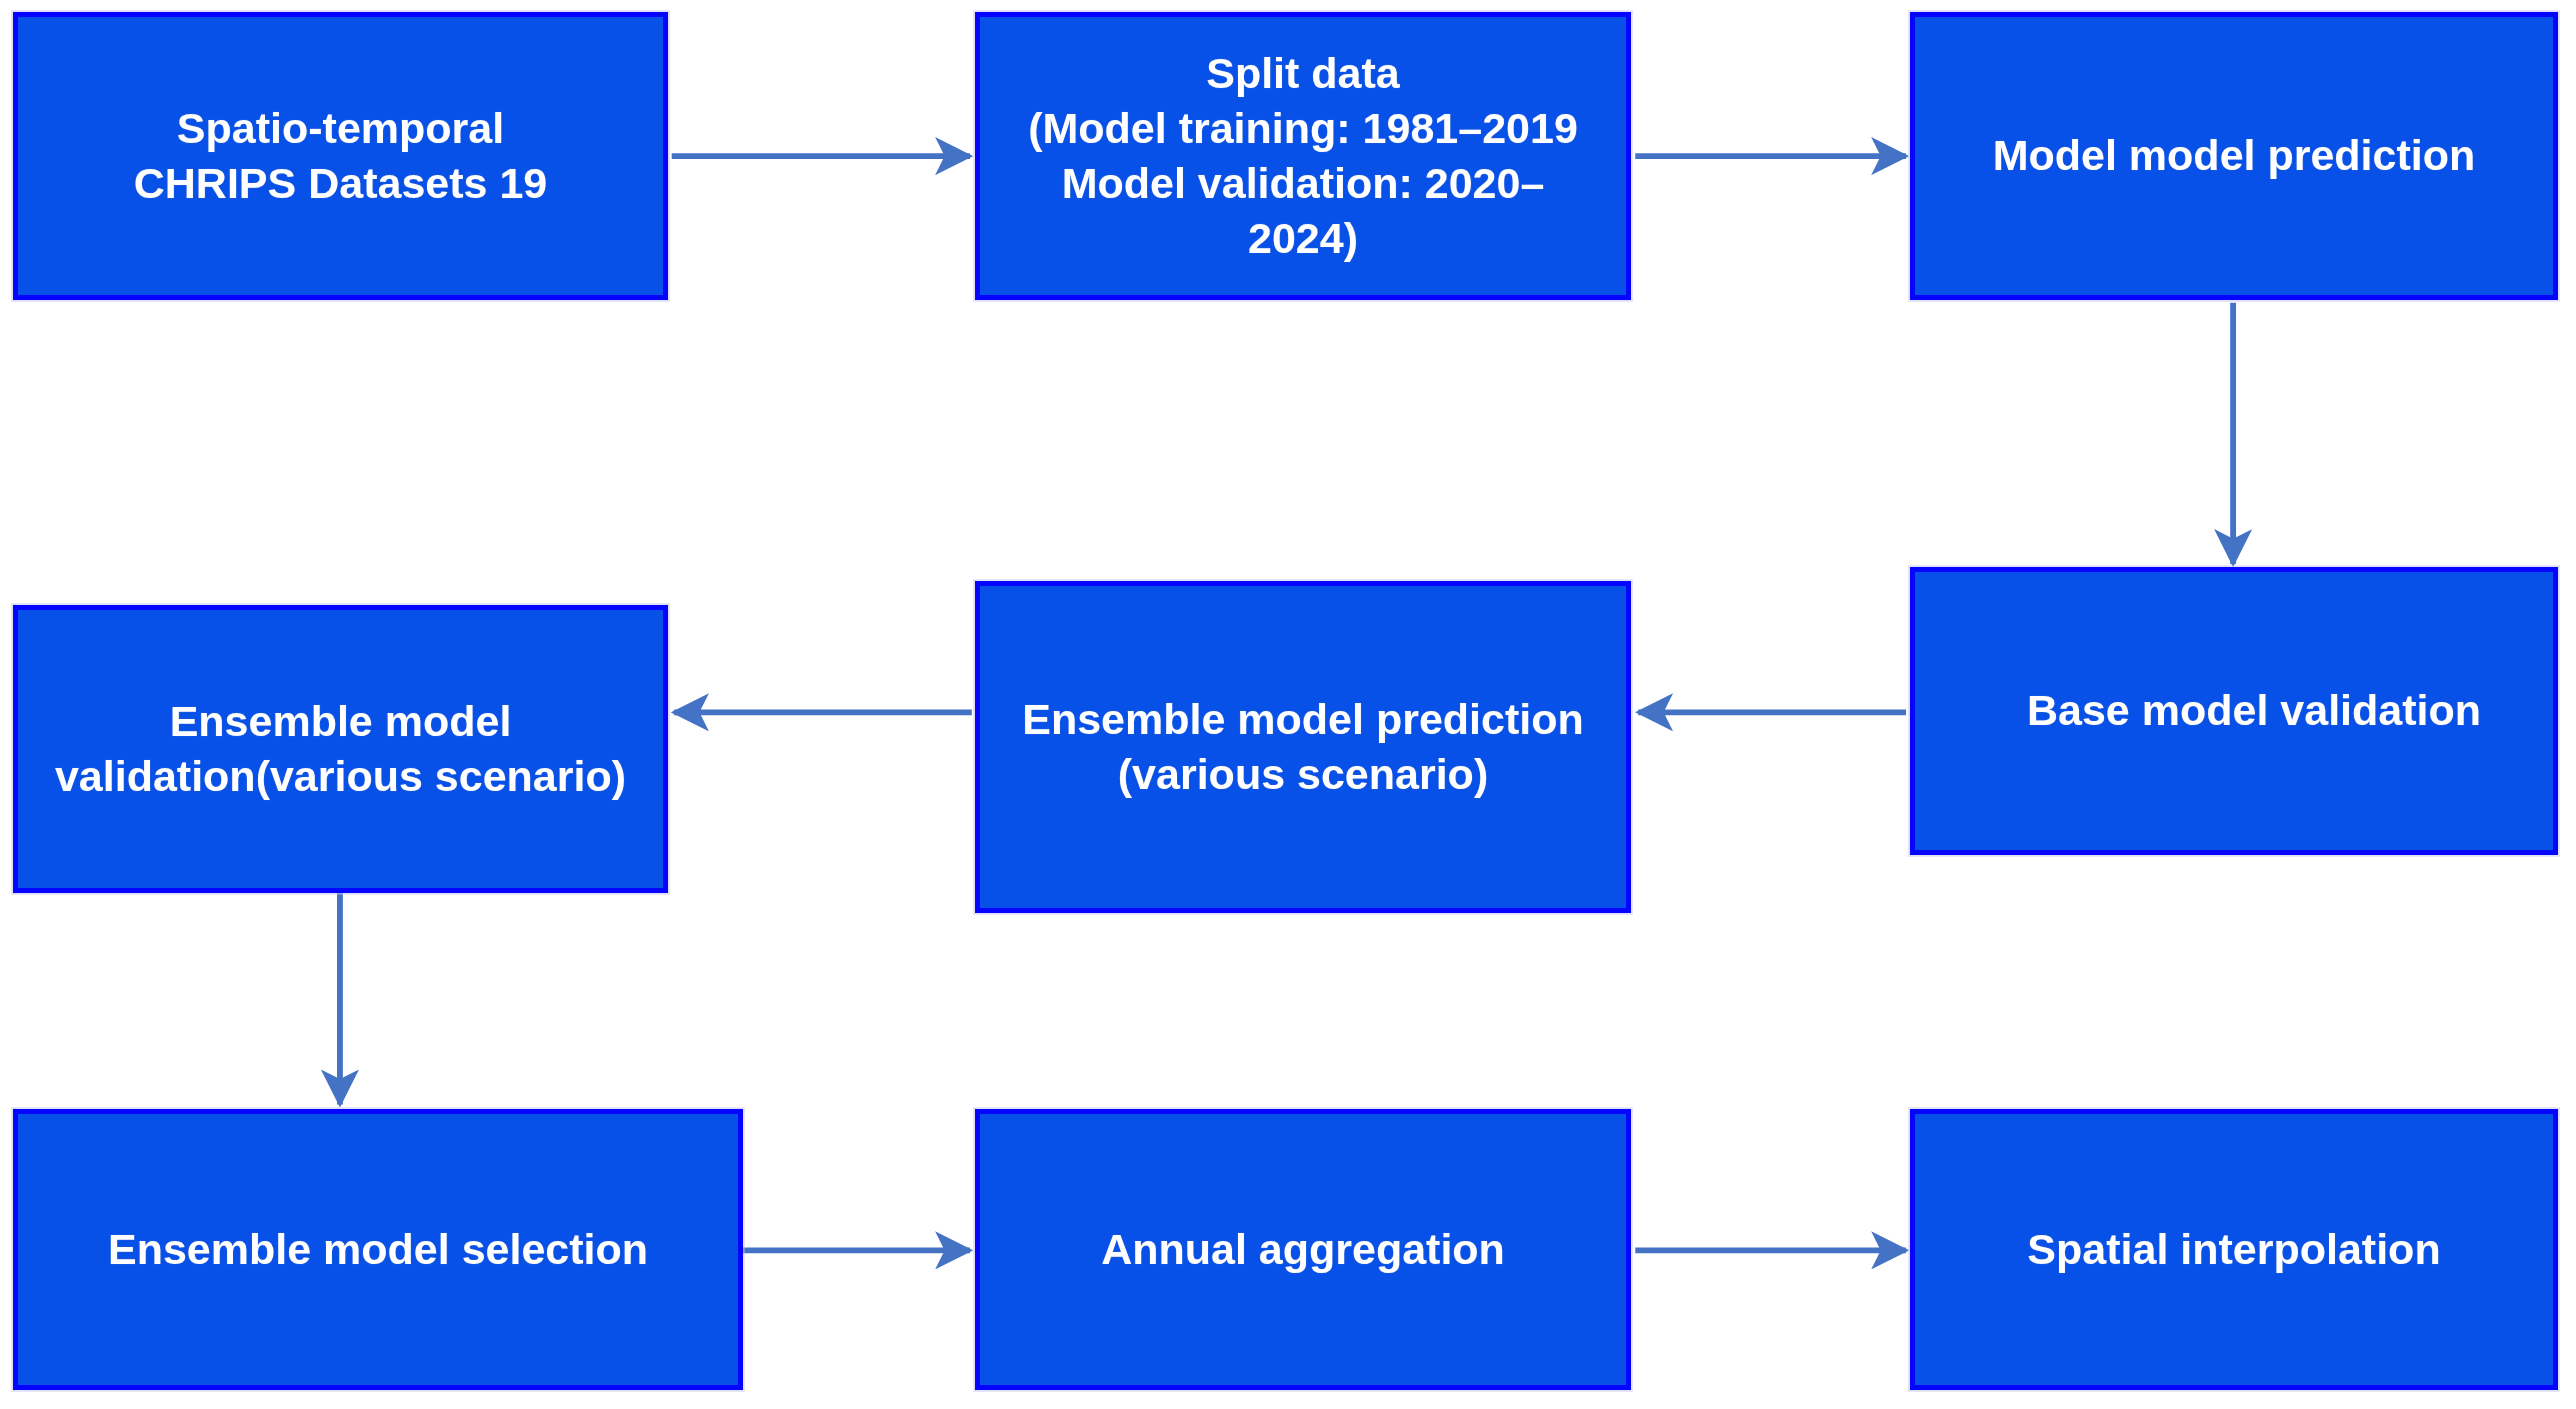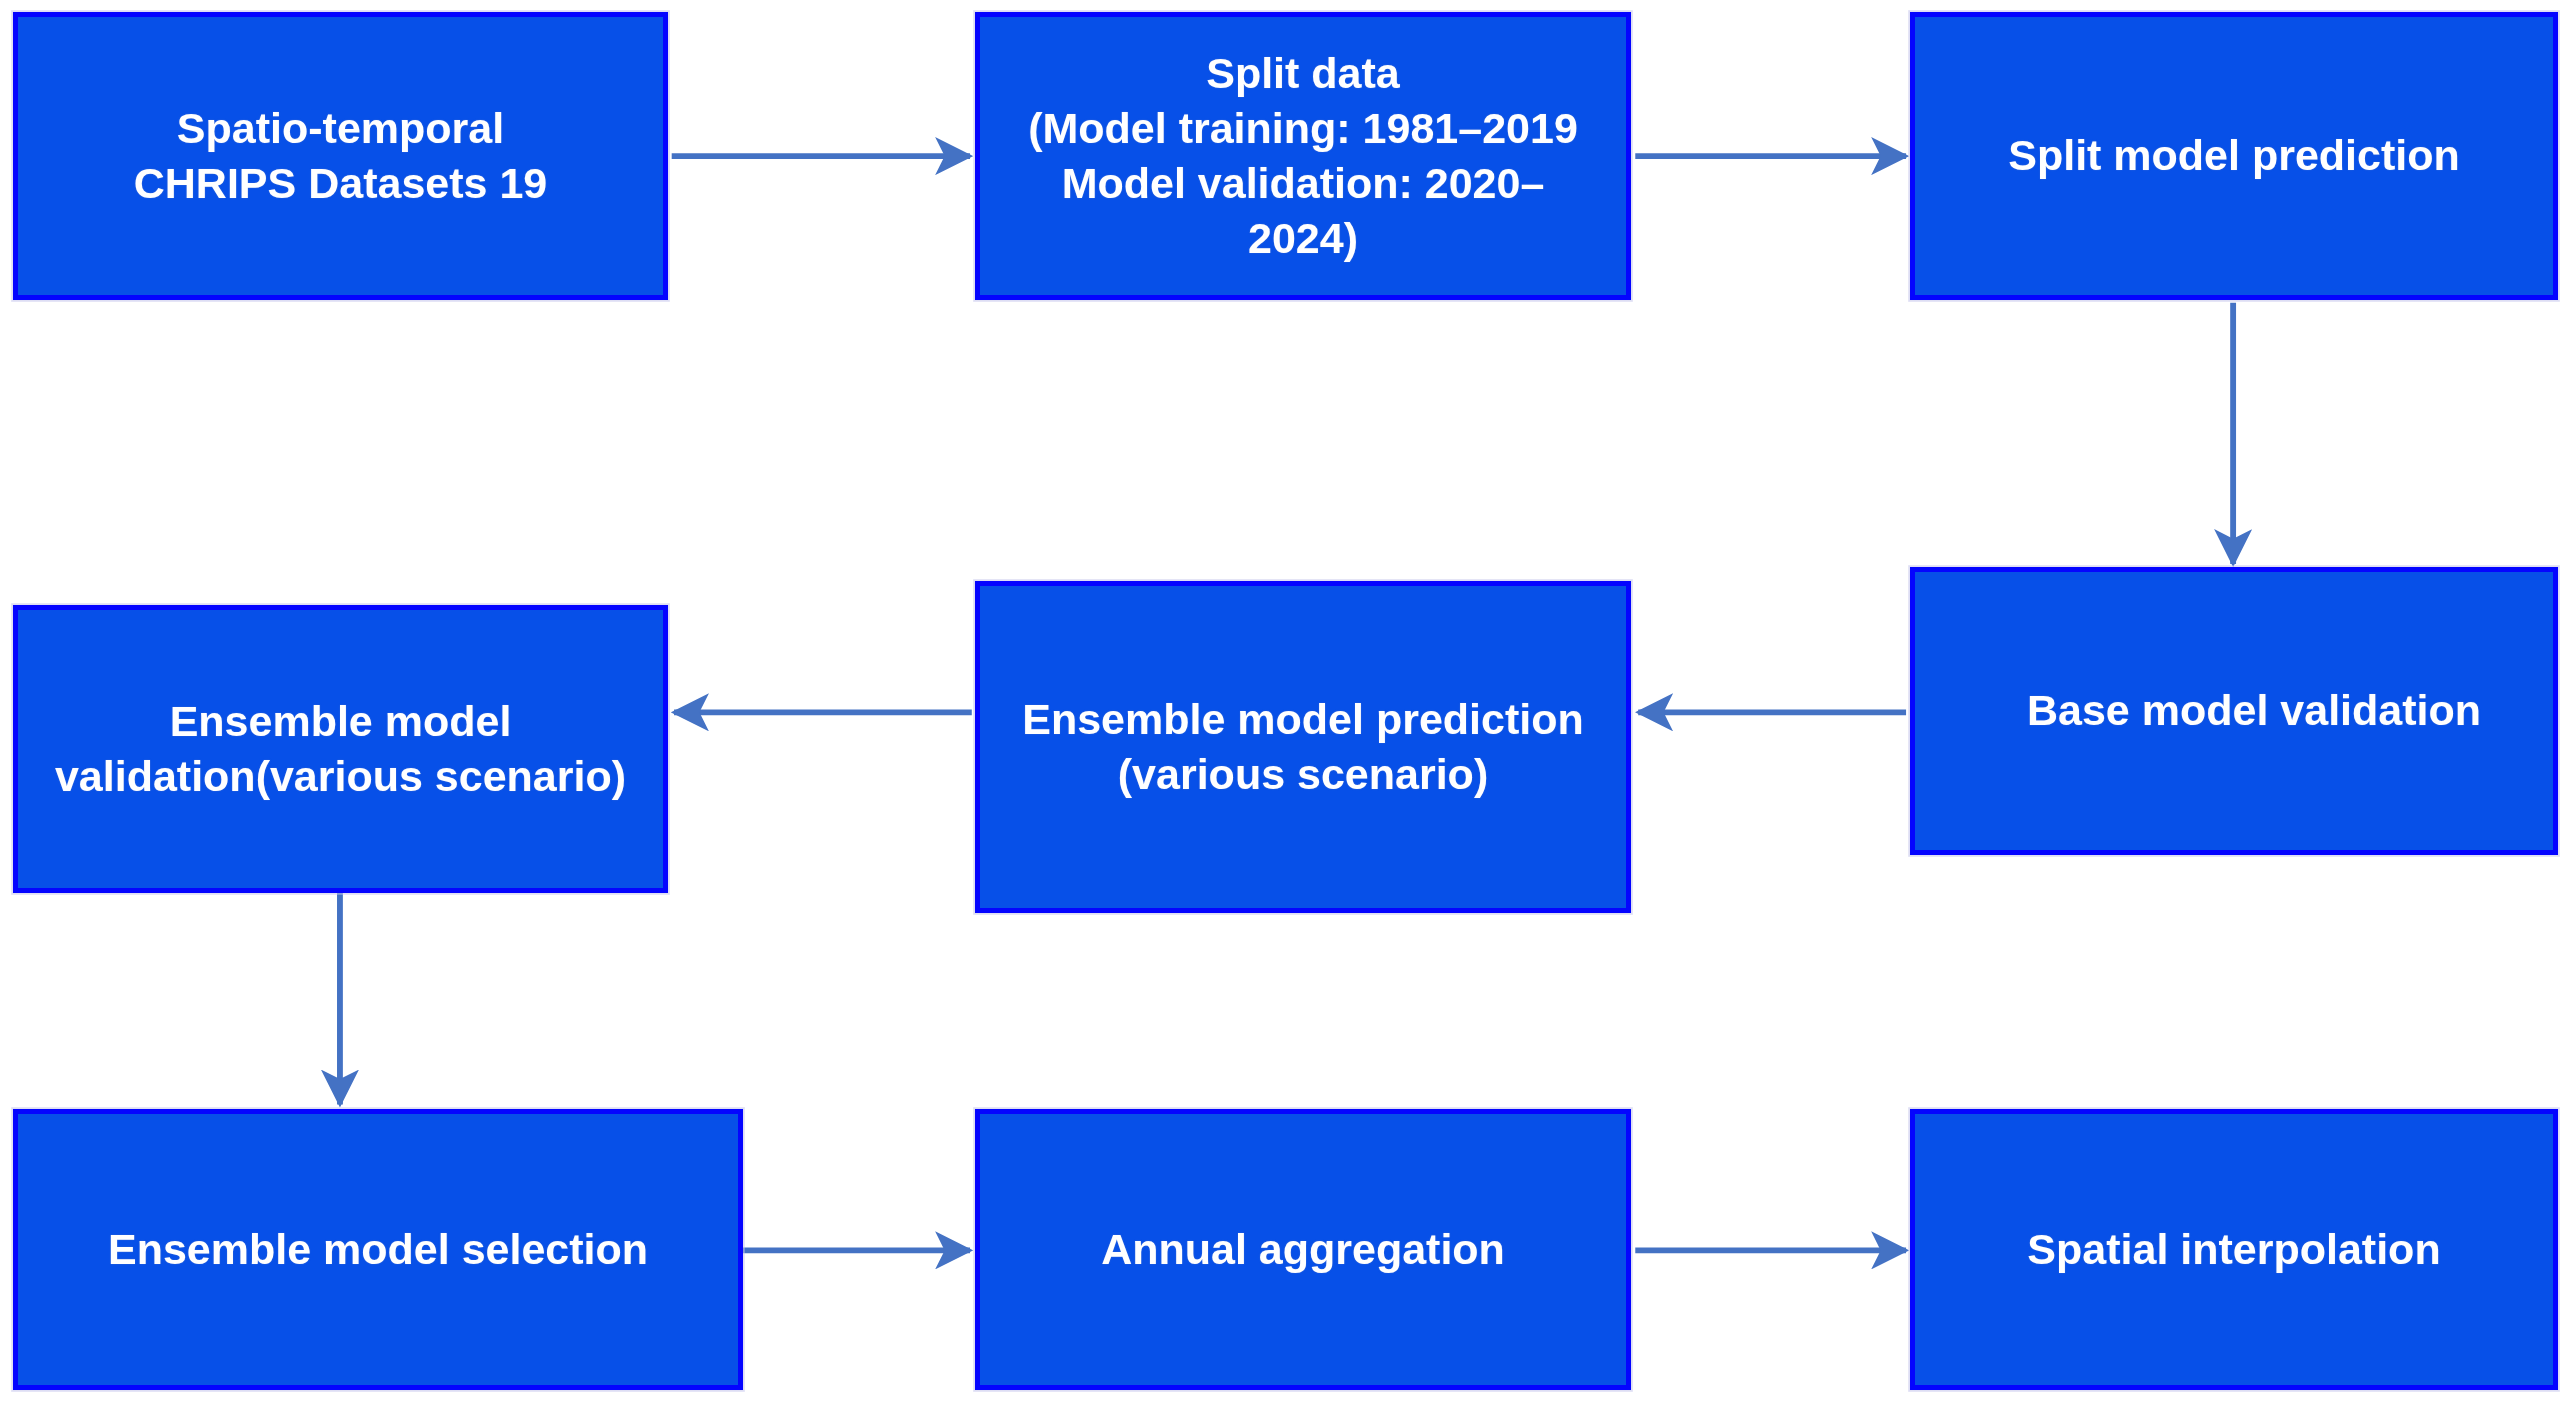--- a/index.html
+++ b/index.html
@@ -85,21 +85,21 @@
     <span>Spatio-temporal
 CHRIPS Datasets 19</span>
   </div>
   <div class="node n2">
     <span>Split data
 (Model training: 1981–2019
 Model validation: 2020–
 2024)</span>
   </div>
   <div class="node n3">
-    <span>Split model prediction</span>
+    <span>Model model prediction</span>
   </div>
   <div class="node n4">
     <span>Ensemble model
 validation(various scenario)</span>
   </div>
   <div class="node n5">
     <span>Ensemble model prediction
 (various scenario)</span>
   </div>
   <div class="node n6">

